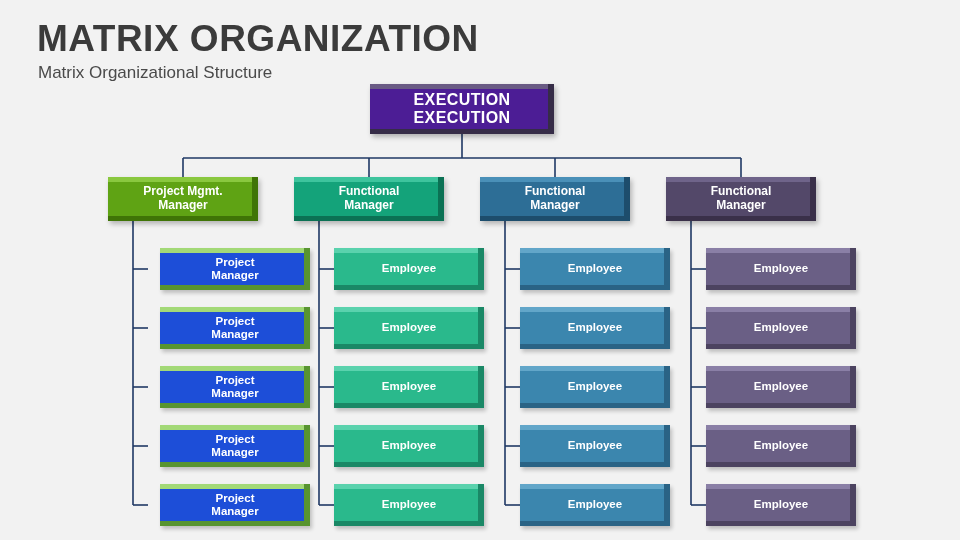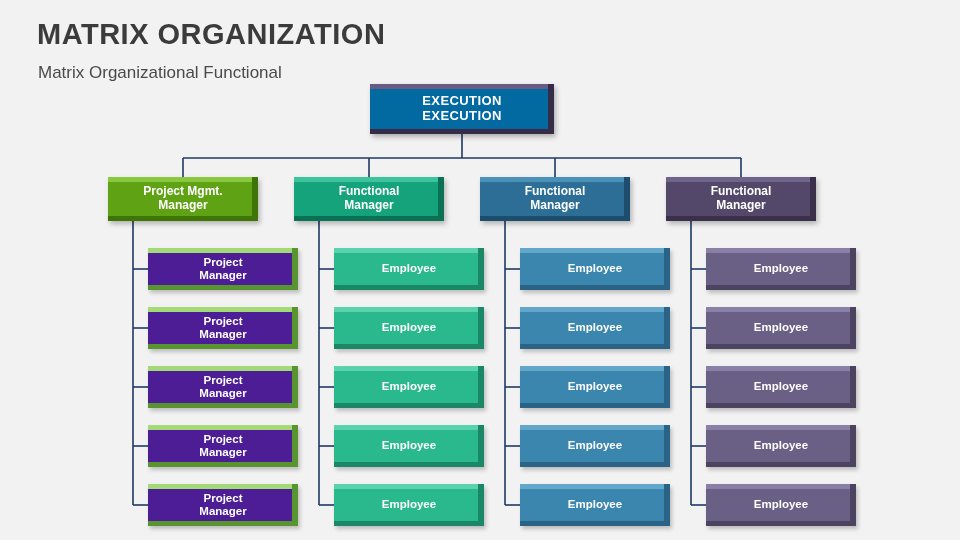--- a/index.html
+++ b/index.html
@@ -7,21 +7,21 @@
     width:960px;height:540px;
     background:#f2f2f2;
     font-family:"Liberation Sans", sans-serif;
     overflow:hidden;
     position:relative;
   }
   #stage{position:absolute;left:0;top:0;width:960px;height:540px;}
 
   .title{
     position:absolute;left:37px;top:18px;
-    font-size:29px;font-weight:bold;color:#3b3b3b;
+    font-size:37px;font-weight:bold;color:#3b3b3b;
     letter-spacing:0.5px;
   }
   .subtitle{
     position:absolute;left:38px;top:63px;
     font-size:17px;color:#4a4a4a;font-weight:normal;
   }
 
   svg.connectors{position:absolute;left:0;top:0;width:960px;height:540px;}
 
   .node{
@@ -47,22 +47,22 @@
   }
   .node .bot{
     position:absolute;left:0;right:0;bottom:0;height:5px;z-index:3;
   }
 
   .lbl{display:block;}
 
   
   .exec{
     left:370px;top:84px;width:184px;height:50px;
-    background:#0369a1;
-    font-size:13px;font-weight:bold;letter-spacing:0.4px;
+    background:#4c1d95;
+    font-size:16px;font-weight:bold;letter-spacing:0.4px;
     box-shadow:2px 3px 5px rgba(0,0,0,0.28);
   }
   .exec .top{background:#6a5b84;}
   .exec .side{background:#362c47;}
   .exec .bot{background:#362c47;}
 
   
   .head{
     width:150px;height:44px;top:177px;
     font-size:12px;font-weight:bold;
@@ -76,38 +76,38 @@
   .head.c2 .top{background:#4a90b8;} .head.c2 .side{background:#1d4d6c;} .head.c2 .bot{background:#1d4d6c;}
   .head.c3{left:666px;background:#534869;}
   .head.c3 .top{background:#6f648a;} .head.c3 .side{background:#3a3049;} .head.c3 .bot{background:#3a3049;}
 
   
   .leaf{
     width:150px;height:42px;
     font-size:11.5px;font-weight:bold;
     box-shadow:2px 3px 4px rgba(0,0,0,0.22);
   }
-  .leaf.c0{left:148px;background:#4c1d95;}
+  .leaf.c0{left:160px;background:#1d4ed8;}
   .leaf.c0 .top{background:#a3d977;} .leaf.c0 .side{background:#589430;} .leaf.c0 .bot{background:#589430;}
   .leaf.c1{left:334px;background:#2ab98c;}
   .leaf.c1 .top{background:#5ad2ad;} .leaf.c1 .side{background:#1a8866;} .leaf.c1 .bot{background:#1a8866;}
   .leaf.c2{left:520px;background:#3b86ae;}
   .leaf.c2 .top{background:#62a6c9;} .leaf.c2 .side{background:#2a6385;} .leaf.c2 .bot{background:#2a6385;}
   .leaf.c3{left:706px;background:#6a5f85;}
   .leaf.c3 .top{background:#8a7fa6;} .leaf.c3 .side{background:#4c4360;} .leaf.c3 .bot{background:#4c4360;}
 
   .r0{top:248px;} .r1{top:307px;} .r2{top:366px;} .r3{top:425px;} .r4{top:484px;}
 </style>
 </head>
 <body>
 
 <div id="stage">
 
   <div class="title">MATRIX ORGANIZATION</div>
-  <div class="subtitle">Matrix Organizational Functional</div>
+  <div class="subtitle">Matrix Organizational Structure</div>
 
   <svg class="connectors">
     <g stroke="#1f3864" stroke-width="1.6" fill="none">
 
       <path d="M462,134 L462,158"></path>
 
       <path d="M183,158 L741,158"></path>
 
       <path d="M183,158 L183,177"></path>
       <path d="M369,158 L369,177"></path>

